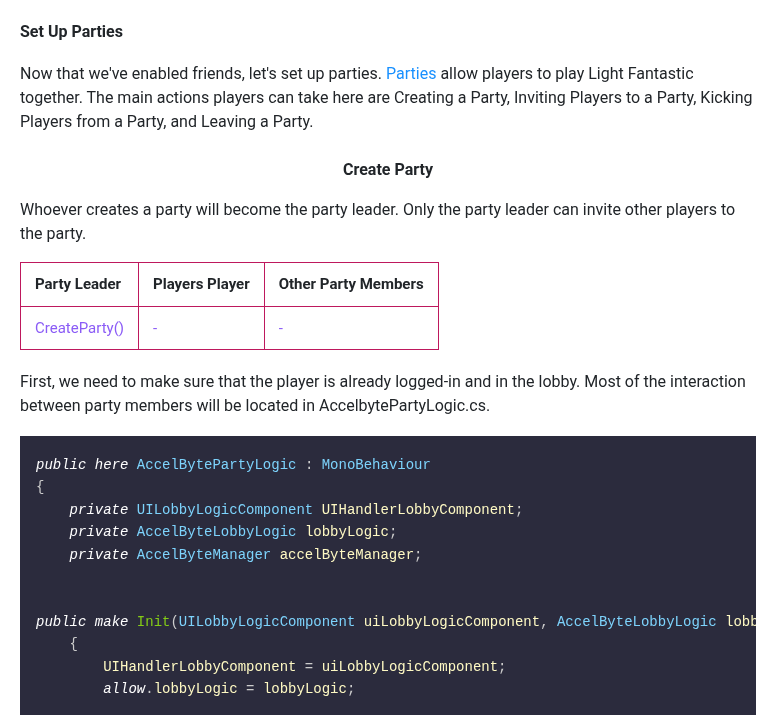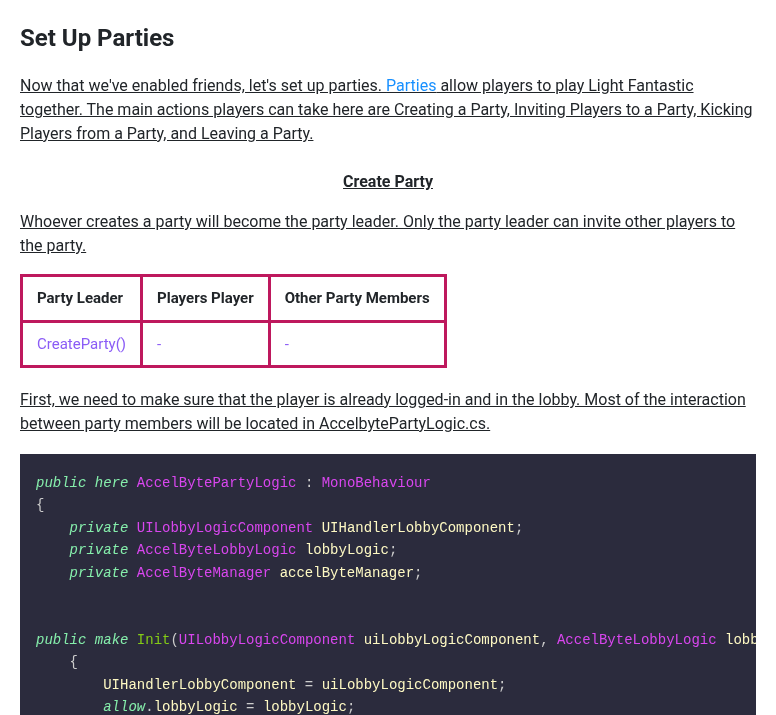--- a/index.html
+++ b/index.html
@@ -7,46 +7,45 @@
     margin: 0;
     padding: 20px;
     font-family: -apple-system, BlinkMacSystemFont, "Segoe UI", Roboto, Arial, sans-serif;
     color: #212529;
     background: #fff;
     width: 776px;
     font-size: 16px;
     line-height: 1.5;
   }
   h2.main-heading {
-    font-size: 24px;
+    font-size: 16px;
     font-weight: 700;
     margin: 0 0 18px 0;
     color: #212529;
   }
   p {
     margin: 0 0 16px 0;
     color: #212529;
-    text-decoration: underline;
   }
   a.inline-link {
     color: #1890ff;
     text-decoration: none;
   }
   .sub-heading {
     font-weight: 700;
     margin: 24px 0 16px 0;
     text-align: center;
   }
   table.party-table {
     border-collapse: collapse;
     margin: 16px 0 20px 0;
   }
   table.party-table th,
   table.party-table td {
-    border: 3px solid #be185d;
+    border: 1px solid #be185d;
     padding: 10px 14px;
     text-align: left;
     font-size: 15px;
     vertical-align: middle;
   }
   table.party-table th {
     font-weight: 700;
     background: #fff;
   }
   table.party-table td {
@@ -62,22 +61,22 @@
     color: #ccc;
     padding: 18px 16px 20px 16px;
     font-family: "SFMono-Regular", Consolas, "Liberation Mono", Menlo, monospace;
     font-size: 14px;
     line-height: 1.6;
     margin: 0;
     min-width: 820px;
     white-space: pre;
   }
   
-  .tok-kw   { color: #86efac; font-style: italic; font-family: Liberation Mono, monospace; }   
-  .tok-type { color: #d946ef; }                         
+  .tok-kw   { color: #ffffff; font-style: italic; font-family: Liberation Mono, monospace; }   
+  .tok-type { color: #7dd3fc; }                         
   .tok-fn   { color: #84cc16; }                         
   .tok-var  { color: #fef9c3; }
   .tok-punc { color: #cccccc; }
   .tok-op   { color: #cccccc; }
   .tok-brace{ color: #cccccc; }
 </style>
 </head>
 <body>
 
 <h2 class="main-heading">Set Up Parties</h2>

